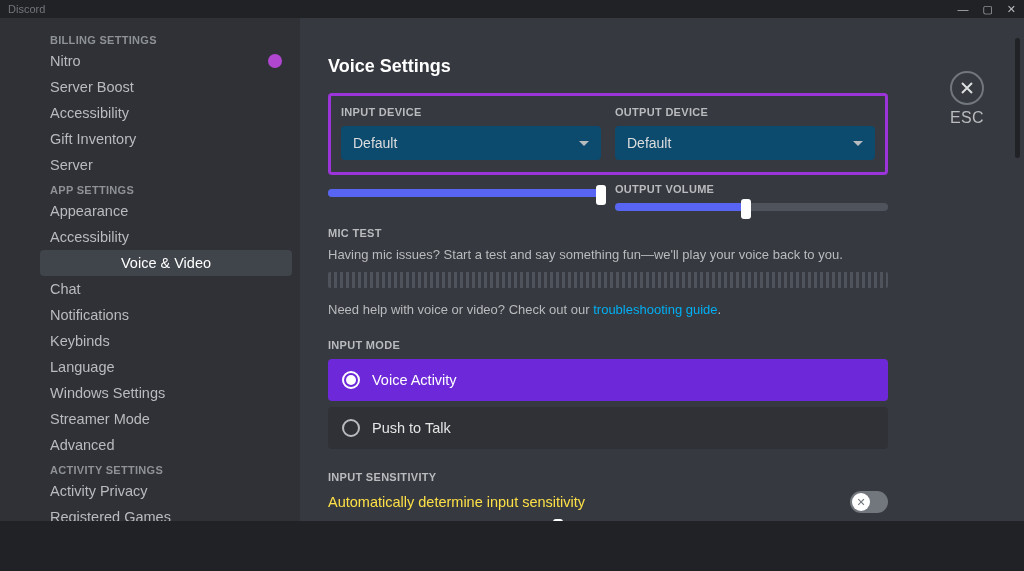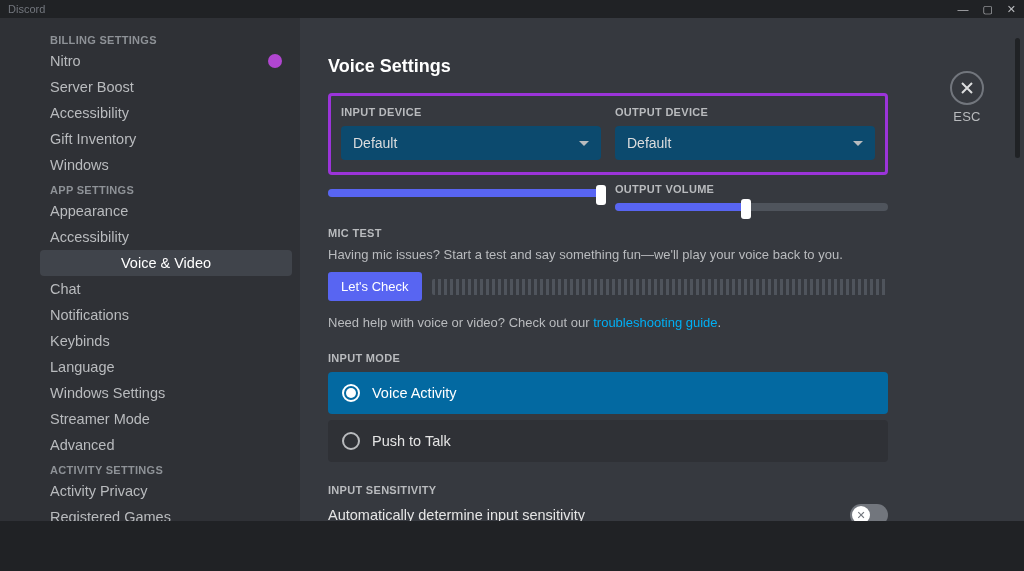--- a/index.html
+++ b/index.html
@@ -10,46 +10,46 @@
   .app { display: flex; height: 503px; background: #36393f; }
   .sidebar { width: 300px; background: #2f3136; padding: 10px 8px 10px 40px; overflow-y: auto; }
   .sidebar-header { font-size: 11px; font-weight: 700; color: #8e9297; text-transform: uppercase; padding: 6px 10px 2px; letter-spacing: .3px; }
   .sidebar-item { font-size: 14.5px; color: #b9bbbe; padding: 5px 10px; border-radius: 4px; cursor: pointer; display: flex; align-items: center; }
   .sidebar-item.selected { background: #40444b; color: #fff; justify-content: center; }
   .nitro-badge { width: 14px; height: 14px; border-radius: 50%; background: #b146d1; margin-left: auto; }
   .content { flex: 1; background: #36393f; padding: 38px 40px 20px 28px; overflow-y: auto; position: relative; }
   .content-inner { max-width: 560px; }
   .close-col { position: absolute; right: 40px; top: 53px; text-align: center; }
   .close-btn { width: 34px; height: 34px; border: 2px solid #72767d; border-radius: 50%; display: flex; align-items: center; justify-content: center; color: #dcddde; cursor: pointer; }
-  .close-label { font-size: 13px; color: #b9bbbe; margin-top: 4px; letter-spacing: .3px; }
+  .close-label { font-size: 16px; color: #b9bbbe; margin-top: 4px; letter-spacing: .3px; }
   h2.page-title { color: #fff; font-size: 18px; font-weight: 700; margin-bottom: 16px; }
   .section-label { font-size: 11px; font-weight: 700; color: #b9bbbe; text-transform: uppercase; letter-spacing: .3px; margin-bottom: 8px; }
   .device-box { border: 3px solid #9b34d9; border-radius: 4px; padding: 10px 10px 12px; display: flex; gap: 14px; margin-bottom: 8px; }
   .device-col { flex: 1; }
   .select { background: #0c4a6e; border-radius: 4px; padding: 9px 12px; display: flex; align-items: center; justify-content: space-between; cursor: pointer; color: #dcddde; font-size: 14px; }
   .chev { width: 0; height: 0; border-left: 5px solid transparent; border-right: 5px solid transparent; border-top: 5px solid #b9bbbe; }
   .vol-row { display: flex; gap: 14px; margin-bottom: 16px; }
   .vol-col { flex: 1; }
   .slider { position: relative; height: 8px; background: #4f545c; border-radius: 4px; margin-top: 6px; }
   .slider-fill { position: absolute; left: 0; top: 0; bottom: 0; background: #5865f2; border-radius: 4px; }
   .slider-thumb { position: absolute; top: -4px; width: 10px; height: 20px; background: #fff; border-radius: 3px; transform: translateX(-5px); }
   .desc { font-size: 13px; color: #b9bbbe; margin-bottom: 10px; }
   .mic-row { display: flex; align-items: center; gap: 10px; margin-bottom: 14px; }
   .btn-primary { background: #5865f2; color: #fff; border: none; border-radius: 3px; padding: 7px 13px; font-size: 13px; cursor: pointer; }
   .meter { flex: 1; height: 16px; background: repeating-linear-gradient(90deg,#4f545c 0 3px,transparent 3px 6px); border-radius: 2px; }
   .help { font-size: 13px; color: #b9bbbe; margin-bottom: 22px; }
   .help a { color: #00aff4; text-decoration: none; }
   .radio-group { margin-bottom: 22px; }
   .radio { background: #2f3136; border-radius: 4px; padding: 12px 14px; display: flex; align-items: center; gap: 12px; cursor: pointer; margin-bottom: 6px; font-size: 14.5px; color: #e5e5e5; }
-  .radio.selected { background: #0369a1; color: #fff; }
+  .radio.selected { background: #6d28d9; color: #fff; }
   .radio-circle { width: 18px; height: 18px; border: 2px solid #b9bbbe; border-radius: 50%; display: flex; align-items: center; justify-content: center; }
   .radio.selected .radio-circle { border-color: #fff; }
   .radio.selected .radio-circle::after { content: ""; width: 10px; height: 10px; background: #fff; border-radius: 50%; }
   .sens-row { display: flex; align-items: center; justify-content: space-between; margin-bottom: 10px; }
-  .sens-label { font-size: 14.5px; color: #e5e5e5; }
+  .sens-label { font-size: 14.5px; color: #fde047; }
   .toggle { width: 38px; height: 22px; background: #72767d; border-radius: 11px; position: relative; cursor: pointer; }
   .toggle-knob { position: absolute; left: 2px; top: 2px; width: 18px; height: 18px; background: #fff; border-radius: 50%; display:flex; align-items:center; justify-content:center; font-size:11px; color:#72767d; }
   .sens-slider { position: relative; height: 8px; border-radius: 4px; overflow: visible; }
   .sens-left { position: absolute; left: 0; top: 0; bottom: 0; background: #f0b232; border-radius: 4px 0 0 4px; }
   .sens-right { position: absolute; right: 0; top: 0; bottom: 0; background: #23a55a; border-radius: 0 4px 4px 0; }
   .scrollbar { position: absolute; right: 4px; top: 20px; width: 5px; height: 120px; background: #202225; border-radius: 3px; }
 </style>
 </head>
 <body>
 
@@ -72,21 +72,21 @@
       <div class="sidebar-item">
         <span>Server Boost</span>
       </div>
       <div class="sidebar-item">
         <span>Accessibility</span>
       </div>
       <div class="sidebar-item">
         <span>Gift Inventory</span>
       </div>
       <div class="sidebar-item">
-        <span>Windows</span>
+        <span>Server</span>
       </div>
       <div class="sidebar-header">APP SETTINGS</div>
       <div class="sidebar-item">
         <span>Appearance</span>
       </div>
       <div class="sidebar-item">
         <span>Accessibility</span>
       </div>
       <div class="sidebar-item selected">
         <span>Voice &amp; Video</span>
@@ -164,21 +164,20 @@
           <div class="slider">
             <div class="slider-fill" id="ovf" style="width: 48%;"></div>
               <div class="slider-thumb" id="ovt" style="left: 48%;"></div>
           </div>
         </div>
       </div>
 
       <div class="section-label">MIC TEST</div>
       <div class="desc">Having mic issues? Start a test and say something fun—we'll play your voice back to you.</div>
       <div class="mic-row">
-        <button class="btn-primary">Let's Check</button>
         <div class="meter"></div>
       </div>
       <div class="help">
         <span>Need help with voice or video? Check out our </span><a href="#">troubleshooting guide</a><span>.</span>
       </div>
 
       <div class="section-label">INPUT MODE</div>
       <div class="radio-group" id="modes">
           <div class="radio selected">
             <span class="radio-circle"></span>

